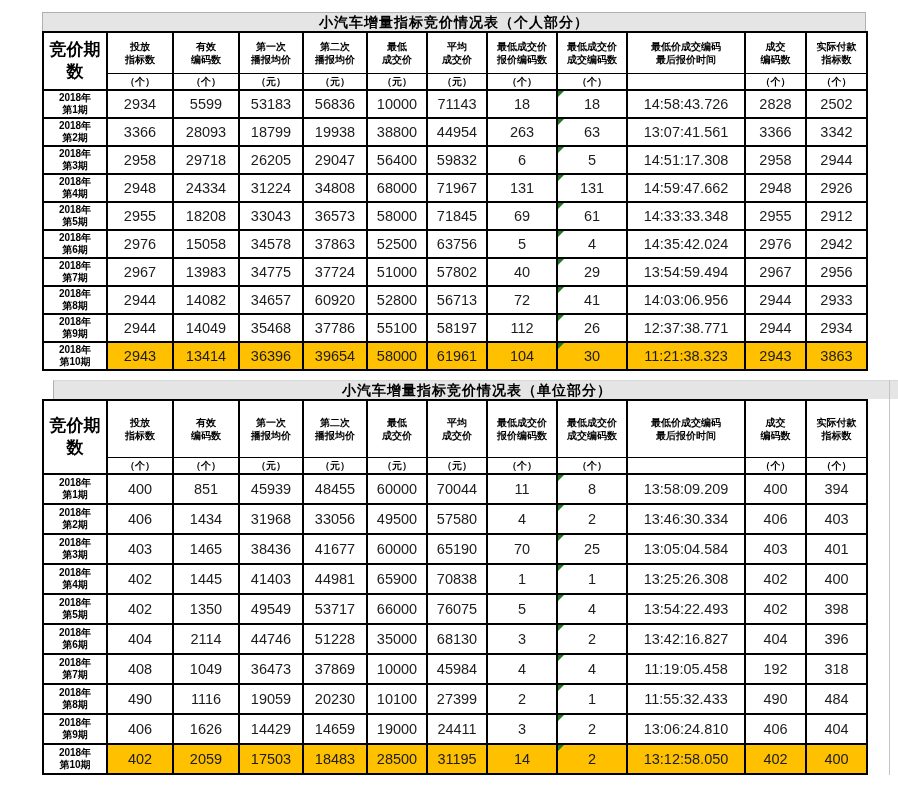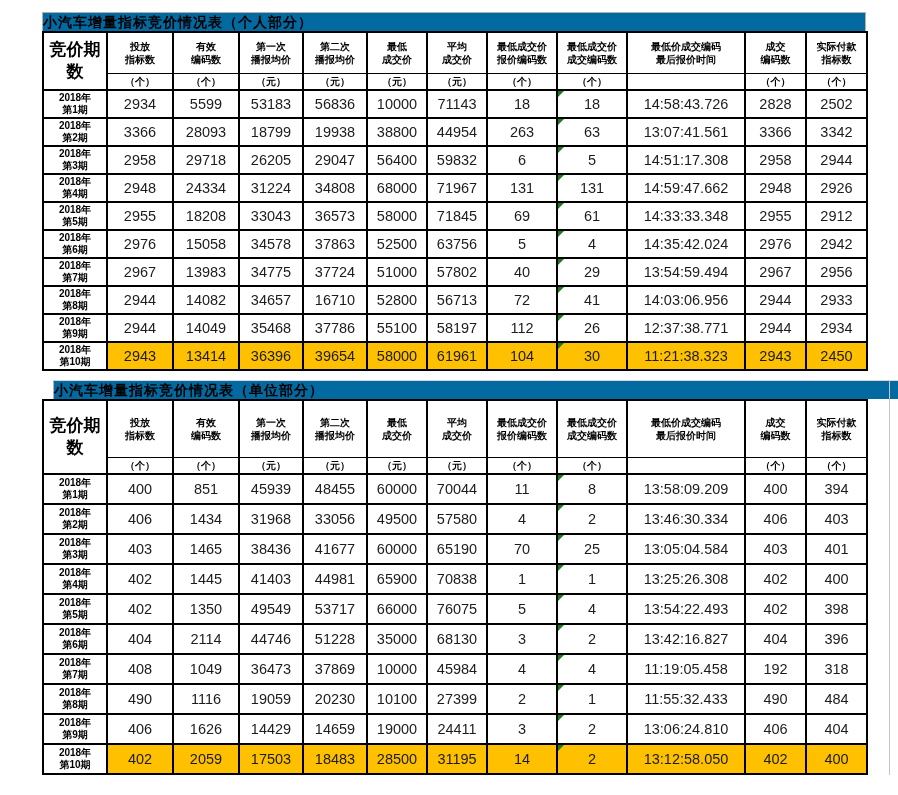--- a/index.html
+++ b/index.html
@@ -2,23 +2,23 @@
 <html style="--hl: #FFC000; --flag: #1E7A1E;"><head>
 <meta charset="utf-8">
 <style>
   * { margin:0; padding:0; box-sizing:border-box; }
   html,body { background:#fff; }
   body { width:898px; height:795px; font-family:"Liberation Sans", sans-serif; }
   .page { position:relative; width:898px; height:795px; padding:12px 0 0 42px; overflow:hidden; }
   .tbl-section { width:824px; position:relative; }
   .sec1 { margin-bottom:9px; }
   .title-box {
-    height:19px; line-height:18px; text-align:left;
+    height:19px; line-height:18px; text-align:center;
     font-size:14px; font-weight:bold; color:#000; letter-spacing:1px;
-    border:1px solid #b0b0b0; border-bottom:none; background:#0369a1;
+    border:1px solid #b0b0b0; border-bottom:none; background:#e5e5e5;
   }
   .sec2 .title-box { width:calc(100% + 24px); border-top-color:#d8d8d8;margin-left:11px; }
   table.bid-table { border-collapse:collapse; table-layout:fixed; width:824px; background:#fff; }
   .bid-table th, .bid-table td {
     border:2px solid #000; text-align:center; vertical-align:middle; padding:0;
     overflow:hidden;
   }
   .bid-table thead th { font-size:10px; font-weight:bold; line-height:1.3; color:#000; }
   .bid-table tr.label-row th { border-bottom:1px solid #000; }
   .bid-table tr.unit-row th { border-top:1px solid #000; height:17px; }
@@ -185,21 +185,21 @@
             <td class="flag">29</td>
             <td>13:54:59.494</td>
             <td>2967</td>
             <td>2956</td>
           </tr>
           <tr>
             <td class="period">2018年<br>第8期</td>
             <td>2944</td>
             <td>14082</td>
             <td>34657</td>
-            <td>16710</td>
+            <td>60920</td>
             <td>52800</td>
             <td>56713</td>
             <td>72</td>
             <td class="flag">41</td>
             <td>14:03:06.956</td>
             <td>2944</td>
             <td>2933</td>
           </tr>
           <tr>
             <td class="period">2018年<br>第9期</td>
@@ -220,21 +220,21 @@
             <td>2943</td>
             <td>13414</td>
             <td>36396</td>
             <td>39654</td>
             <td>58000</td>
             <td>61961</td>
             <td>104</td>
             <td class="flag">30</td>
             <td>11:21:38.323</td>
             <td>2943</td>
-            <td>2450</td>
+            <td>3863</td>
           </tr>
         </tbody>
       </table>
   </section>
 
   <section class="tbl-section sec2">
     <div class="title-box">小汽车增量指标竞价情况表（单位部分）</div>
     <table class="bid-table t2">
         <colgroup>
           <col style="width: 64px;">

